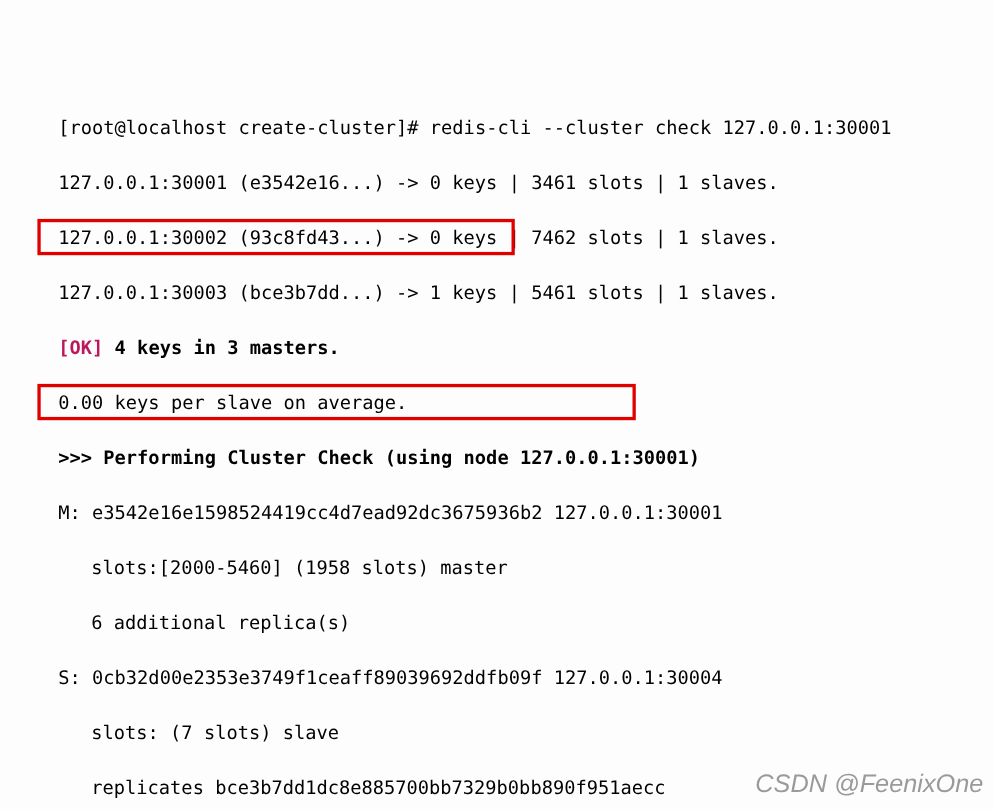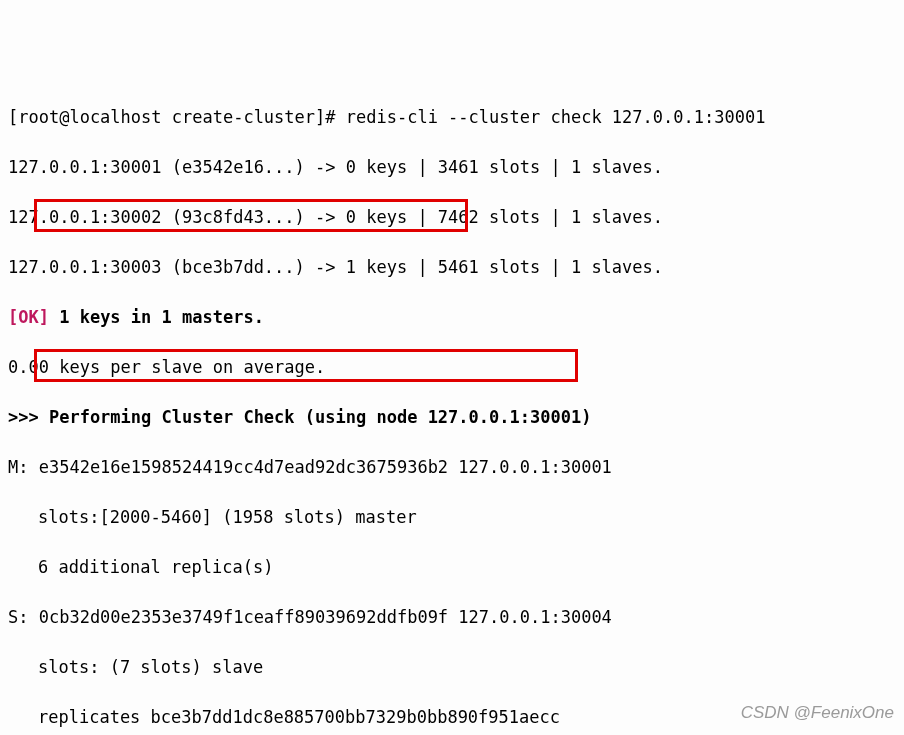--- a/index.html
+++ b/index.html
@@ -10,49 +10,49 @@
     font-size: 17px;
     line-height: 25px;
     color: #000;
     white-space: pre;
     position: relative;
     width: 904px;
     height: 735px;
     box-sizing: border-box;
     overflow: hidden;
   }
-  .line { display: block; }
+  .line { display: block; margin-left: 45px; }
   .indent { padding-left: 30px; display: inline-block; }
   .ok { color: #be185d; font-weight: bold; }
   .boldblack { color: #000; font-weight: bold; }
   .highlight-box {
     position: absolute;
     border: 3px solid #e00000;
     pointer-events: none;
   }
   .watermark {
     position: absolute;
     right: 10px;
     bottom: 10px;
     color: rgba(120,120,120,0.75);
     font-family: Arial, sans-serif;
-    font-size: 17px;
+    font-size: 23px;
     font-style: italic;
   }
 </style>
 </head>
 <body>
 
 
 
 <span class="line"><span>[root@localhost create-cluster]# </span><span>redis-cli --cluster check 127.0.0.1:30001</span></span>
 <span class="line">127.0.0.1:30001 (e3542e16...) -&gt; 0 keys | 3461 slots | 1 slaves.</span>
 <span class="line">127.0.0.1:30002 (93c8fd43...) -&gt; 0 keys | 7462 slots | 1 slaves.</span>
 <span class="line">127.0.0.1:30003 (bce3b7dd...) -&gt; 1 keys | 5461 slots | 1 slaves.</span>
-<span class="line"><span class="ok">[OK] </span><span class="boldblack">1 keys in 1 masters.</span></span>
+<span class="line"><span class="ok">[OK] </span><span class="boldblack">4 keys in 3 masters.</span></span>
 <span class="line">0.00 keys per slave on average.</span>
 <span class="line boldblack">&gt;&gt;&gt; Performing Cluster Check (using node 127.0.0.1:30001)</span>
 <span class="line">M: e3542e16e1598524419cc4d7ead92dc3675936b2 127.0.0.1:30001</span>
 <span class="line"><span class="indent">slots:[2000-5460] (1958 slots) master</span></span>
 <span class="line"><span class="indent">6 additional replica(s)</span></span>
 <span class="line">S: 0cb32d00e2353e3749f1ceaff89039692ddfb09f 127.0.0.1:30004</span>
 <span class="line"><span class="indent">slots: (7 slots) slave</span></span>
 <span class="line"><span class="indent">replicates bce3b7dd1dc8e885700bb7329b0bb890f951aecc</span></span>
 
 

